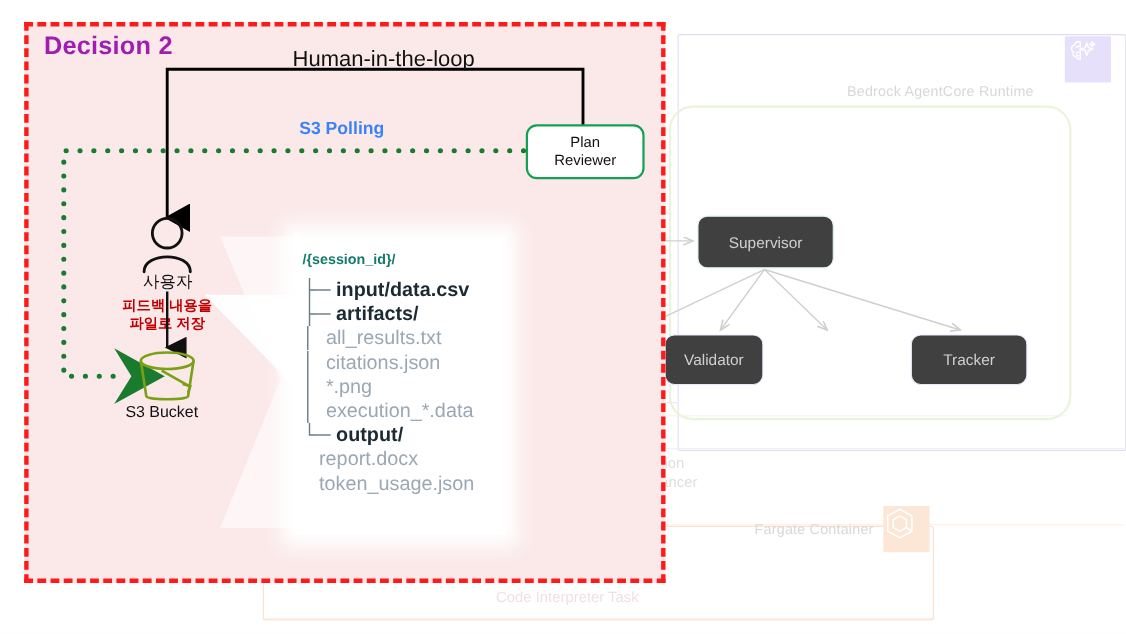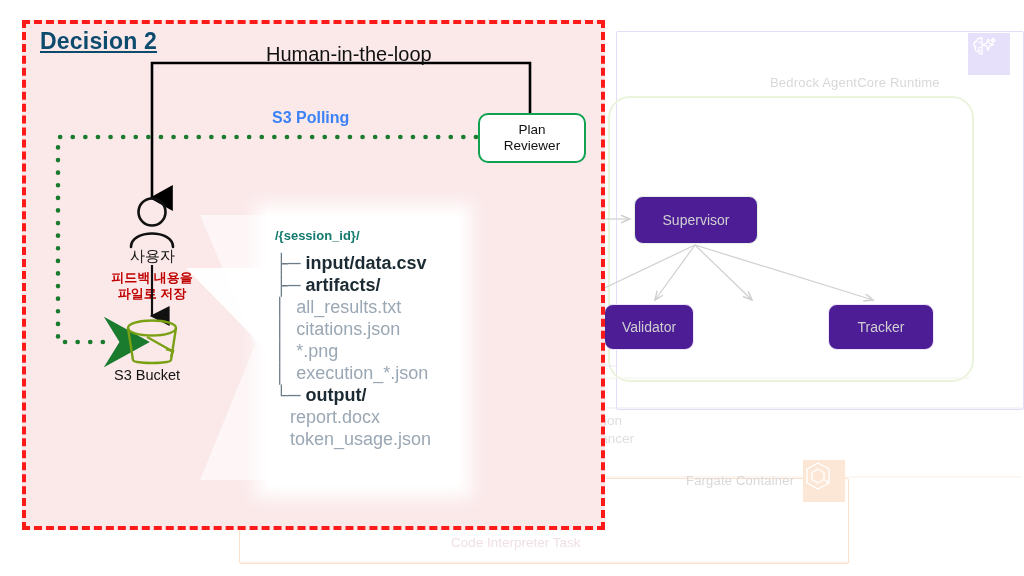--- a/index.html
+++ b/index.html
@@ -6,35 +6,35 @@
   body{font-family:"Liberation Sans","DejaVu Sans",sans-serif;}
   #stage{position:relative;width:1024px;height:576px;overflow:hidden;background:#fff;}
 
   
   .bg{position:absolute;left:0;top:0;width:1024px;height:576px;}
 
   .grp{position:absolute;border:1.5px solid;border-radius:2px;}
   .grp-label{position:absolute;font-size:13px;letter-spacing:.2px;color:#d8d8da;white-space:nowrap;}
   .grp-badge{position:absolute;width:42px;height:42px;display:flex;align-items:center;justify-content:center;}
 
-  .node{position:absolute;border:1.5px solid;border-radius:9px;background:#4c1d95;
+  .node{position:absolute;border:1.5px solid;border-radius:9px;background:#404040;
         display:flex;align-items:center;justify-content:center;
         font-size:14px;color:#cfcfd2;}
   .node.green{border-color:#e2f3e6;}
   .node.purple{border-color:#efe6fb;}
   .node.faint{border-color:#f7eef0;color:#eedfe2;}
 
   .ftext{position:absolute;font-size:13.5px;color:#e7dadd;white-space:nowrap;text-align:center;line-height:17px;}
   .ftext.grey{color:#dedee1;}
 
   
   #decision{position:absolute;left:22px;top:20px;width:583px;height:510px;
             background:#fbe9ea;border:4px dashed #ff1a1a;box-sizing:border-box;}
-  #decision-title{position:absolute;left:40px;top:28px;font-size:23px;font-weight:bold;color:#0c4a6e;
-                  letter-spacing:.2px;text-decoration:underline;}
+  #decision-title{position:absolute;left:40px;top:28px;font-size:23px;font-weight:bold;color:#a21caf;
+                  letter-spacing:.2px;}
   .hl-green{position:absolute;font-size:16px;font-weight:bold;color:#3b82f6;white-space:nowrap;}
   .hl-red{position:absolute;font-size:13px;font-weight:bold;color:#c00000;white-space:nowrap;
           text-align:center;line-height:16px;}
   .hl-black{position:absolute;font-size:15px;color:#111;white-space:nowrap;}
 
   #plan-reviewer{position:absolute;left:478px;top:113px;width:104px;height:46px;
                  border:2.3px solid #12a150;border-radius:10px;background:#fff;
                  display:flex;align-items:center;justify-content:center;text-align:center;
                  font-size:13.5px;color:#111;line-height:16px;}
 
@@ -262,21 +262,21 @@
 
   <div id="tree-card">
     <div id="tree-inner">
       <div class="t-root">/{session_id}/</div>
       <div id="tree-rows">
           <div class="t-row"><span class="t-pipe">├─ </span><span class="t-b">input/data.csv</span></div>
           <div class="t-row"><span class="t-pipe">├─ </span><span class="t-b">artifacts/</span></div>
           <div class="t-row"><span class="t-pipe">│  </span><span class="t-g">all_results.txt</span></div>
           <div class="t-row"><span class="t-pipe">│  </span><span class="t-g">citations.json</span></div>
           <div class="t-row"><span class="t-pipe">│  </span><span class="t-g">*.png</span></div>
-          <div class="t-row"><span class="t-pipe">│  </span><span class="t-g">execution_*.json</span></div>
+          <div class="t-row"><span class="t-pipe">│  </span><span class="t-g">execution_*.data</span></div>
           <div class="t-row"><span class="t-pipe">└─ </span><span class="t-b">output/</span></div>
           <div class="t-row"><span class="t-pipe">   </span><span class="t-g">report.docx</span></div>
           <div class="t-row"><span class="t-pipe">   </span><span class="t-g">token_usage.json</span></div>
         </div>
     </div>
   </div>
 
 </div>
 
 </body></html>

